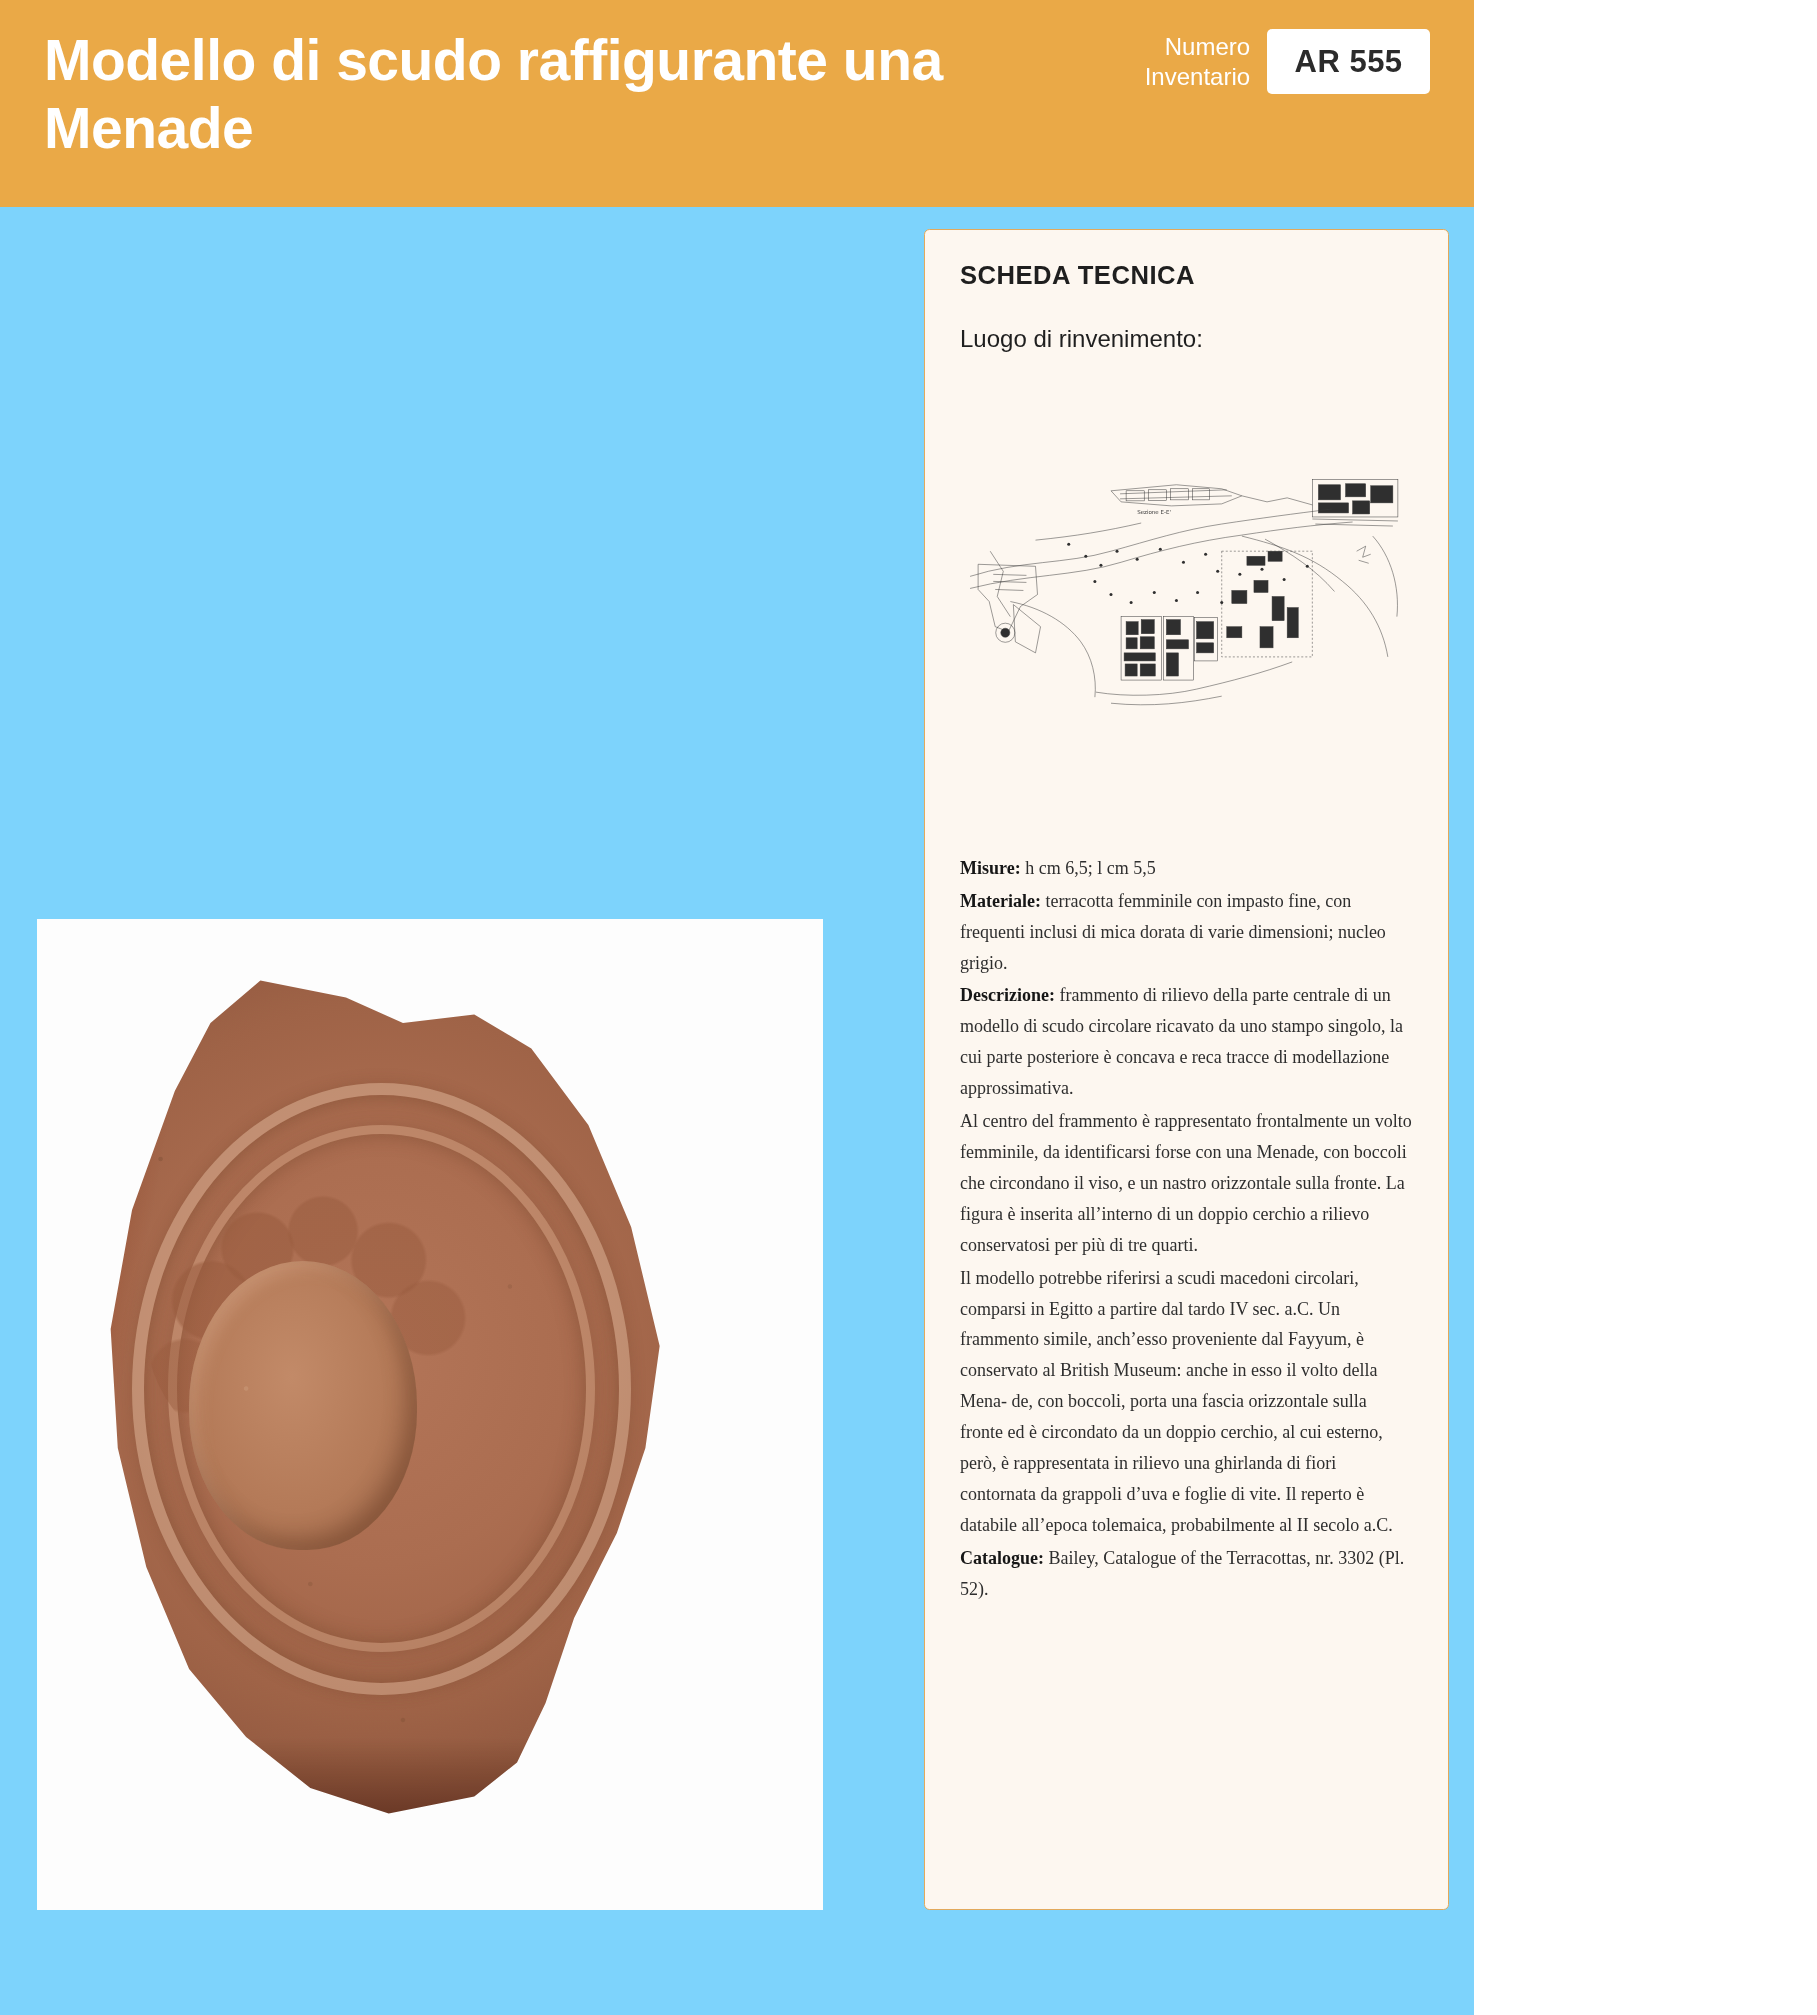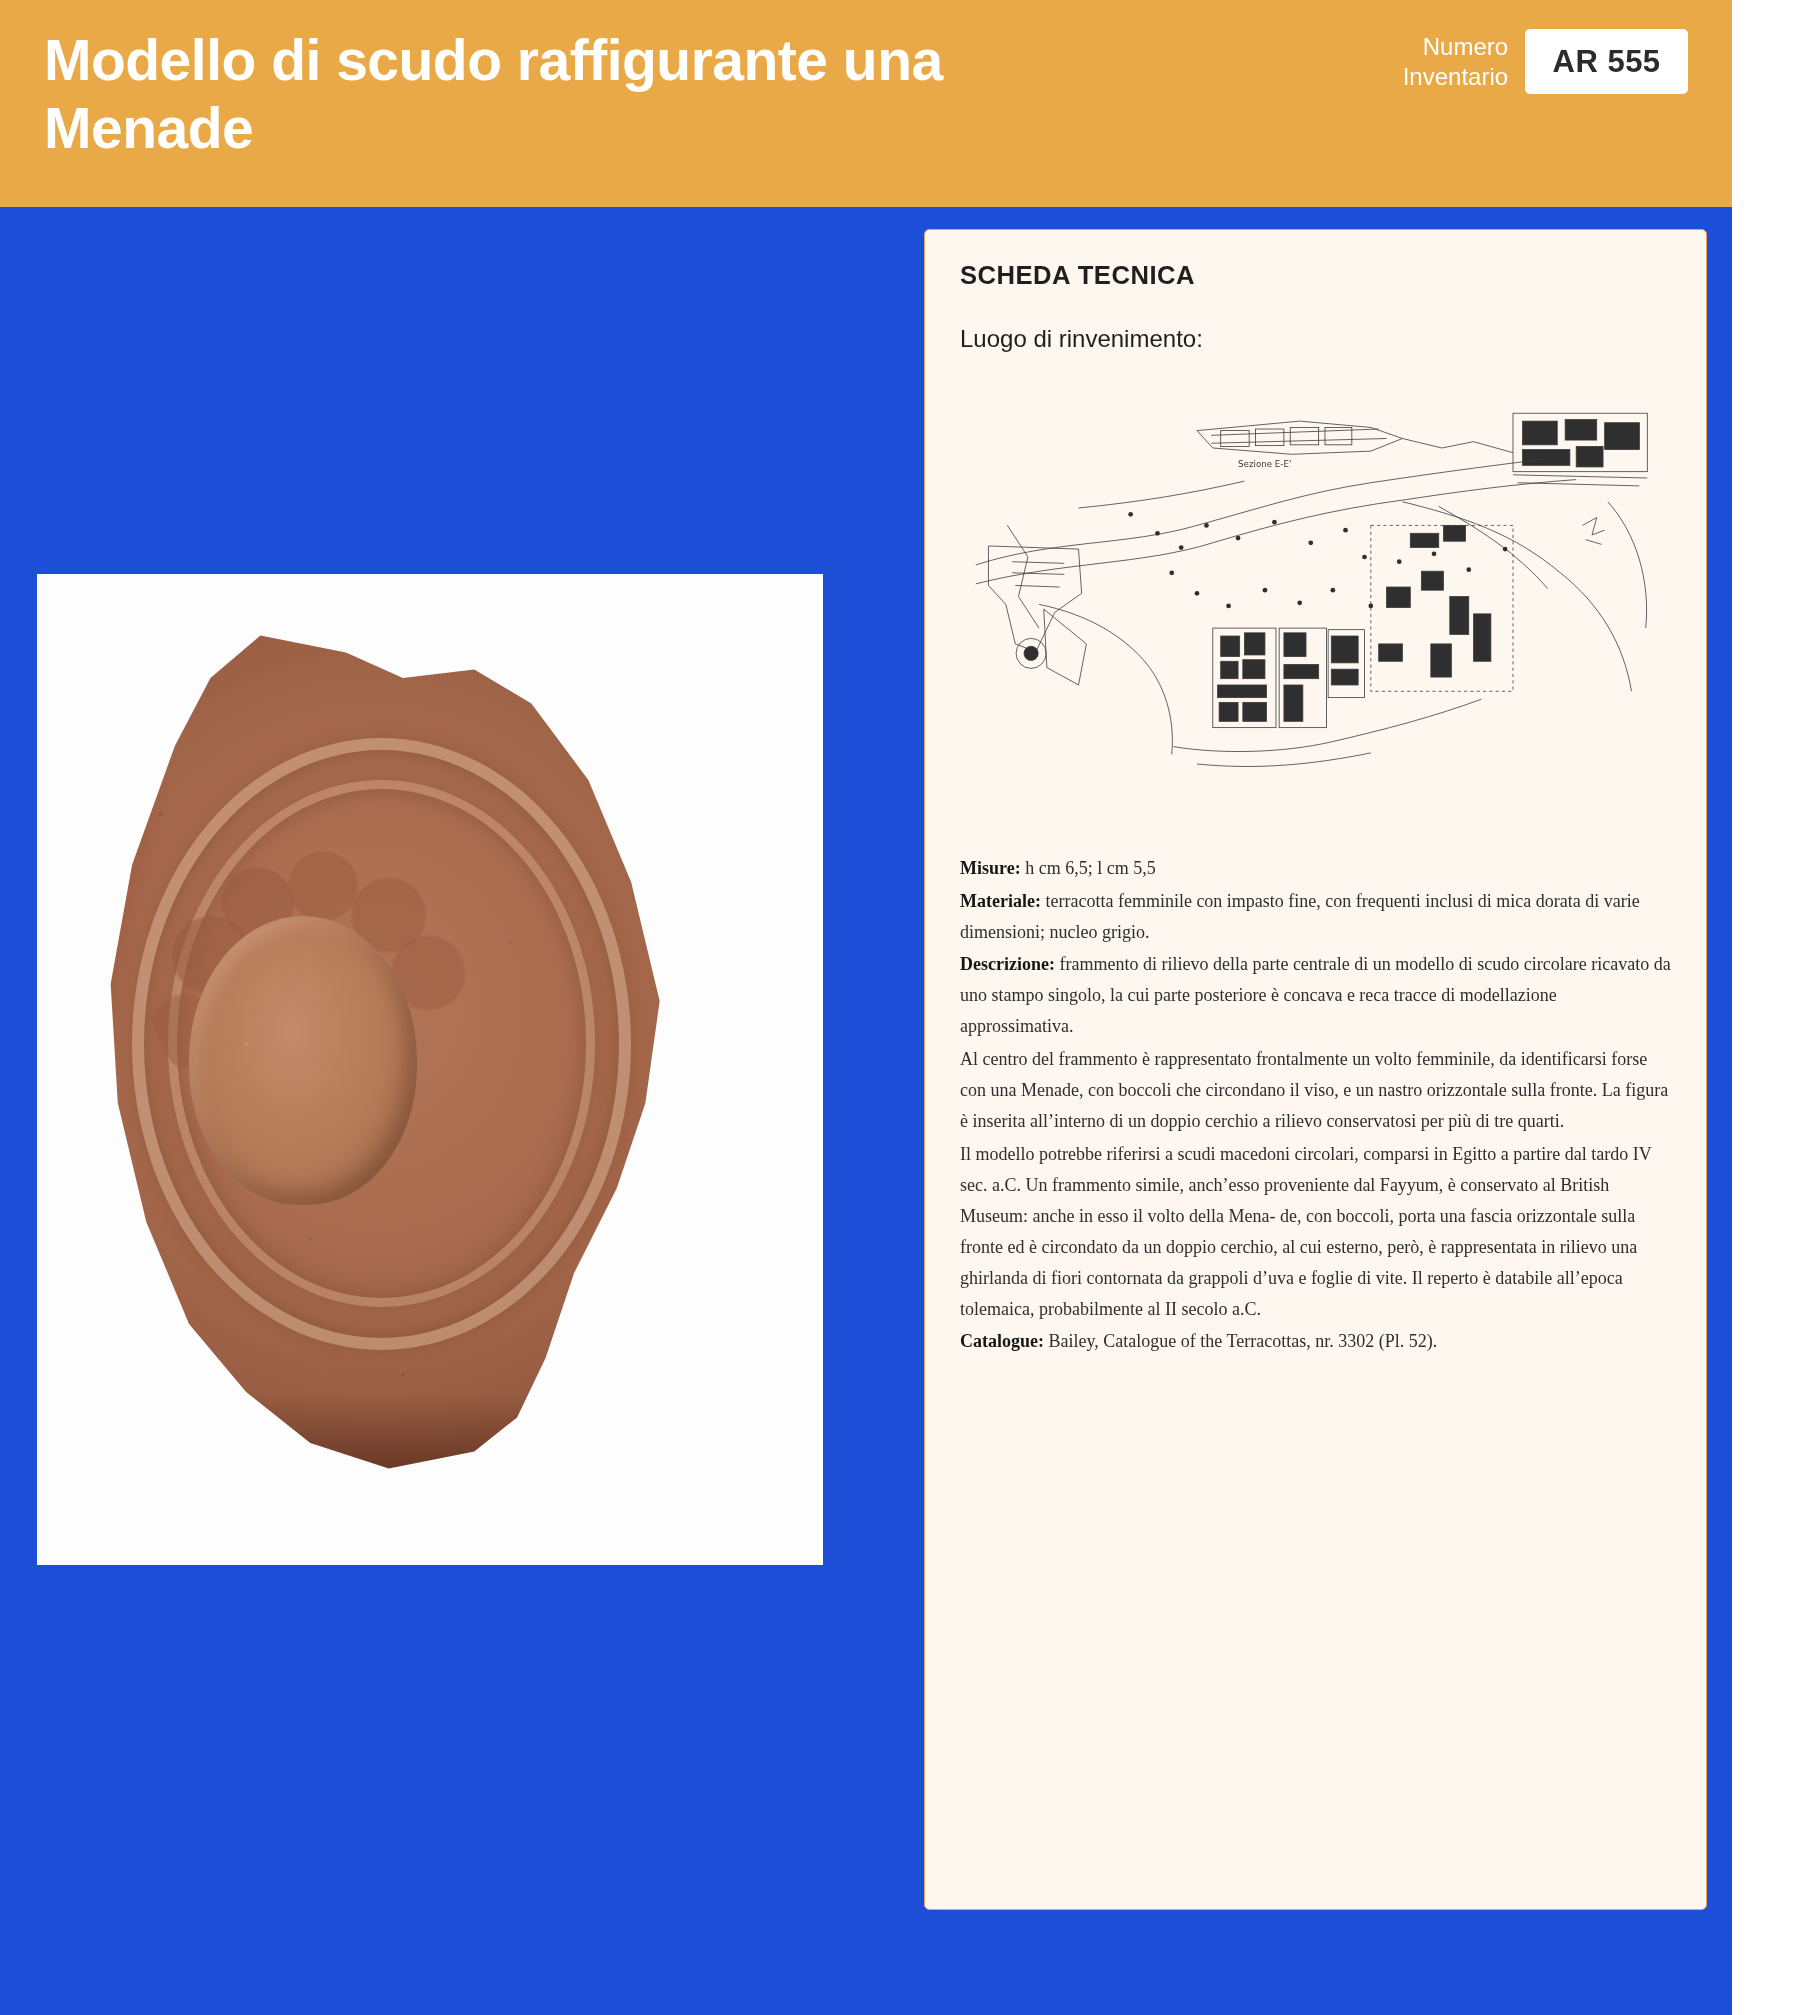--- a/index.html
+++ b/index.html
@@ -3,24 +3,24 @@
 <meta charset="utf-8">
 <style>
   * { box-sizing: border-box; }
   html, body {
     margin: 0;
     padding: 0;
     background: #ffffff;
     font-family: "Liberation Sans", sans-serif;
   }
   .page {
-    width: 1732px;
+    width: 1474px;
     min-height: 2016px;
     position: relative;
-    background: #1d4ed8;
+    background: #7dd3fc;
   }
 
   
   .header {
     background: #eaa947;
     width: 100%;
     min-height: 207px;
     padding: 16.4px 44px 24px 44px;
     display: flex;
     align-items: flex-start;
@@ -56,21 +56,21 @@
     font-size: 31px;
     font-weight: bold;
     padding: 14.6px 27.4px;
     border-radius: 5px;
     letter-spacing: 0.5px;
   }
 
   
   .content {
     display: flex;
-    align-items: center;
+    align-items: flex-end;
     gap: 37px;
     padding: 22px 25px 37px 37px;
   }
   .left-col {
     width: 850px;
     flex: 0 0 850px;
   }
   .right-col {
     flex: 1 1 auto;
   }

